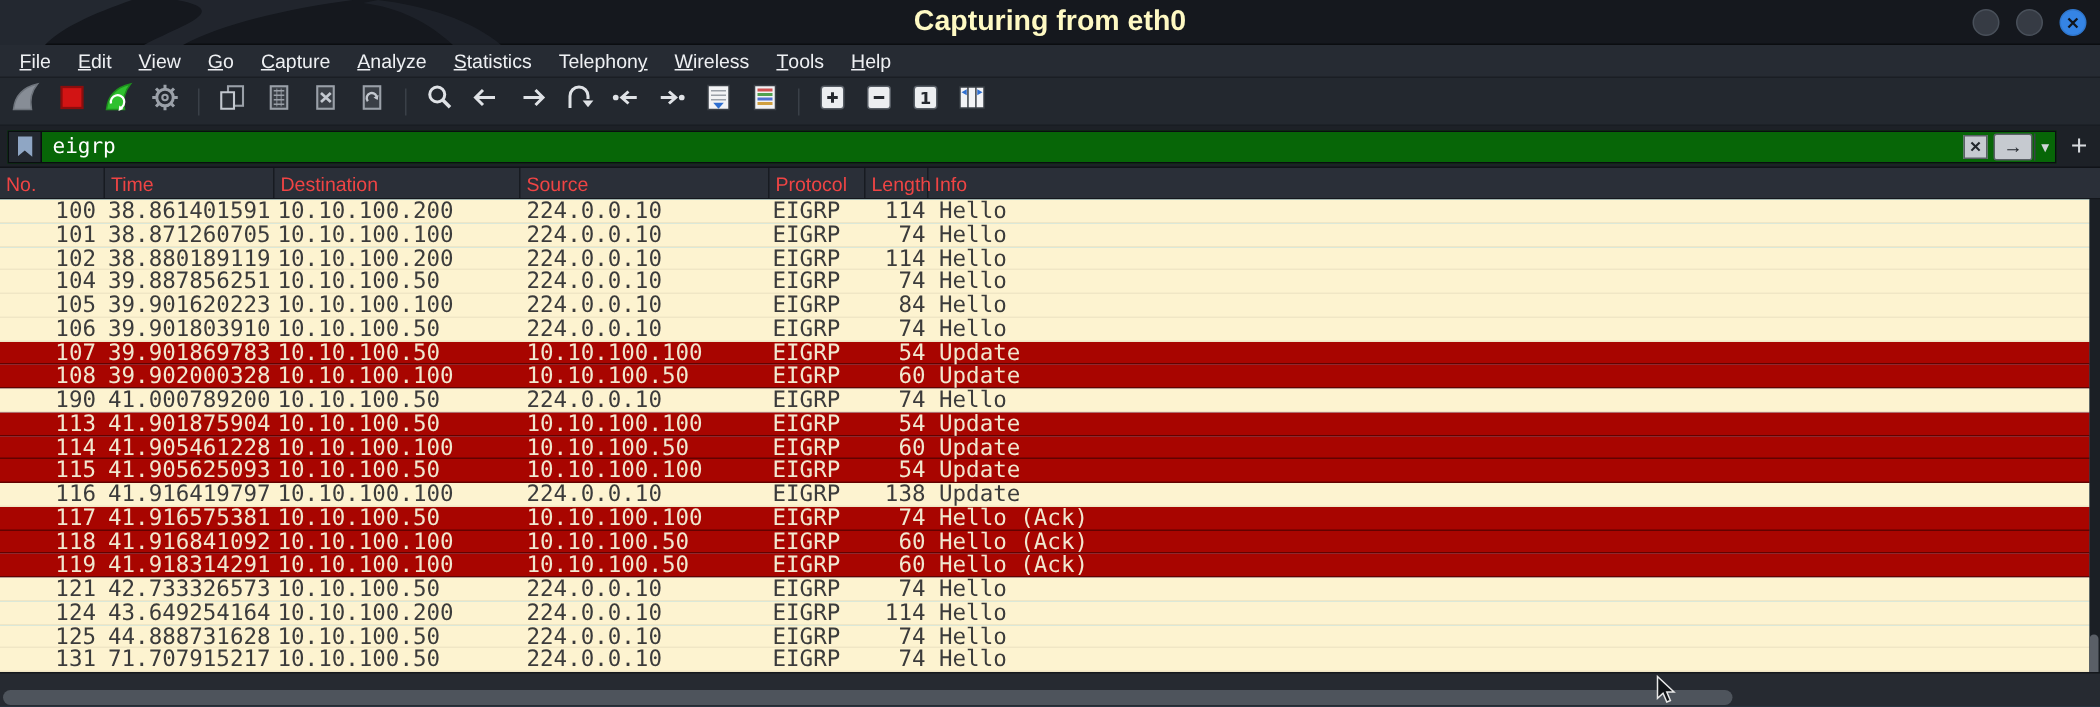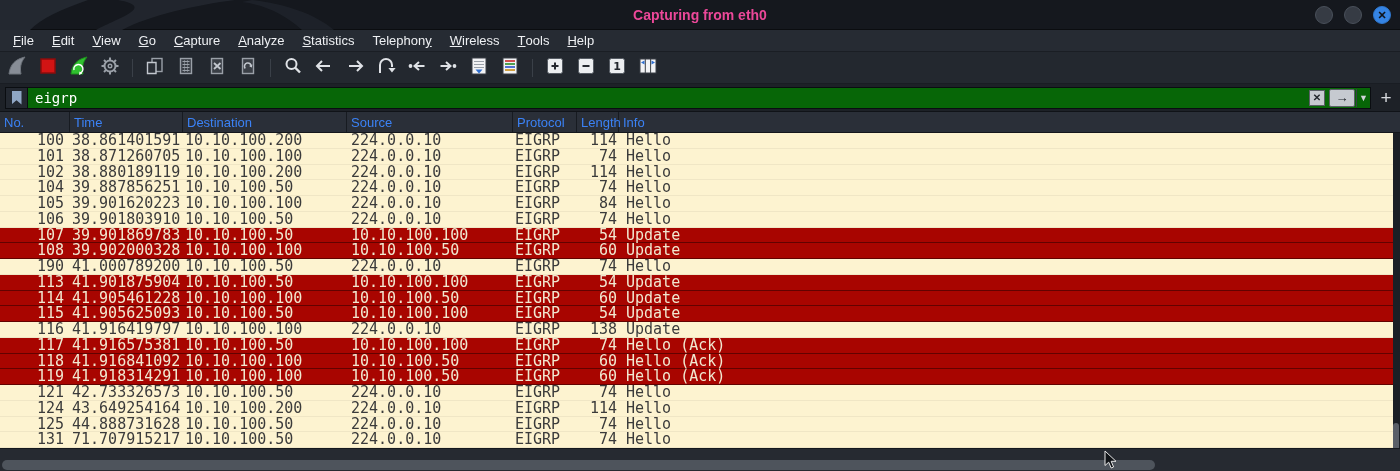--- a/index.html
+++ b/index.html
@@ -5,21 +5,21 @@
   * { margin:0; padding:0; box-sizing:border-box; }
   html,body { width:1400px; height:471px; overflow:hidden; background:#14171c;
     font-family:"Liberation Sans", sans-serif; }
   .app { position:relative; width:1400px; height:471px; background:#14171c; }
 
   
   .titlebar { position:absolute; top:0; left:0; right:0; height:30px; background:#15181e;
     border-bottom:1px solid #0b0d10; }
   .dragon { position:absolute; left:0; top:0; pointer-events:none; }
   .window-title { position:absolute; left:0; right:0; top:0; height:30px; display:flex;
-    align-items:center; justify-content:center; color:#ec4899; font-size:14px; font-weight:700; }
+    align-items:center; justify-content:center; color:#fef9c3; font-size:19px; font-weight:700; }
   .win-controls { position:absolute; right:9px; top:6px; display:flex; gap:11px; }
   .win-btn { width:18px; height:18px; border-radius:50%; background:#363b44; border:1px solid #49505a;
     display:flex; align-items:center; justify-content:center; font-size:11px; font-weight:700; color:transparent; }
   .win-btn.close { background:#3584e4; border-color:#2f76cc; color:#10141a; }
 
   
   .menubar { position:absolute; top:30px; left:0; right:0; height:22px; background:#262b33;
     border-bottom:1px solid #1a1e24; display:flex; align-items:stretch; padding-left:4px; }
   .menu-item { color:#eef0f3; font-size:13px; padding:0 9px; display:flex; align-items:center; }
   .menu-item .u { text-decoration:underline; }
@@ -47,21 +47,21 @@
   .apply-btn { width:26px; height:18px; background:#c6cad0; border:1px solid #5a5f66; color:#22262c;
     font-size:13px; font-weight:700; display:flex; align-items:center; justify-content:center;
     border-radius:2px; margin-right:1px; flex:none; }
   .caret-btn { width:14px; height:18px; color:#d0d4d9; font-size:9px; display:flex; align-items:center;
     justify-content:center; border-left:1px solid #3a4048; flex:none; }
   .add-filter-btn { width:18px; height:22px; color:#d6d9dd; font-size:19px; font-weight:400;
     display:flex; align-items:center; justify-content:center; flex:none; }
 
   
   .colheader { position:absolute; top:112px; left:0; right:0; height:21px; background:#2a2f38;
-    border-bottom:1px solid #14171c; display:flex; color:#3b82f6; font-size:13px; }
+    border-bottom:1px solid #14171c; display:flex; color:#ef4444; font-size:13px; }
   .col { display:flex; align-items:center; padding-left:4px; border-right:1px solid #171b21; flex:none; }
   .col:last-child { flex:1; border-right:none; }
 
   
   .rows { position:absolute; top:133px; left:0; width:1393px; height:315px; background:#7dd3fc; }
   .prow { height:15.75px; line-height:15.6px; display:flex;
     font-family:"DejaVu Sans Mono", monospace; font-size:15px; white-space:nowrap; }
   .prow.beige { background:#fdf3d0; color:#3b3b3b; box-shadow:inset 0 -1px 0 rgba(0,0,0,0.05); }
   .prow.red { background:#a80500; color:#f1e8d0; box-shadow:inset 0 -1px 0 rgba(40,0,0,0.55); }
   .c { flex:none; overflow:hidden; }

